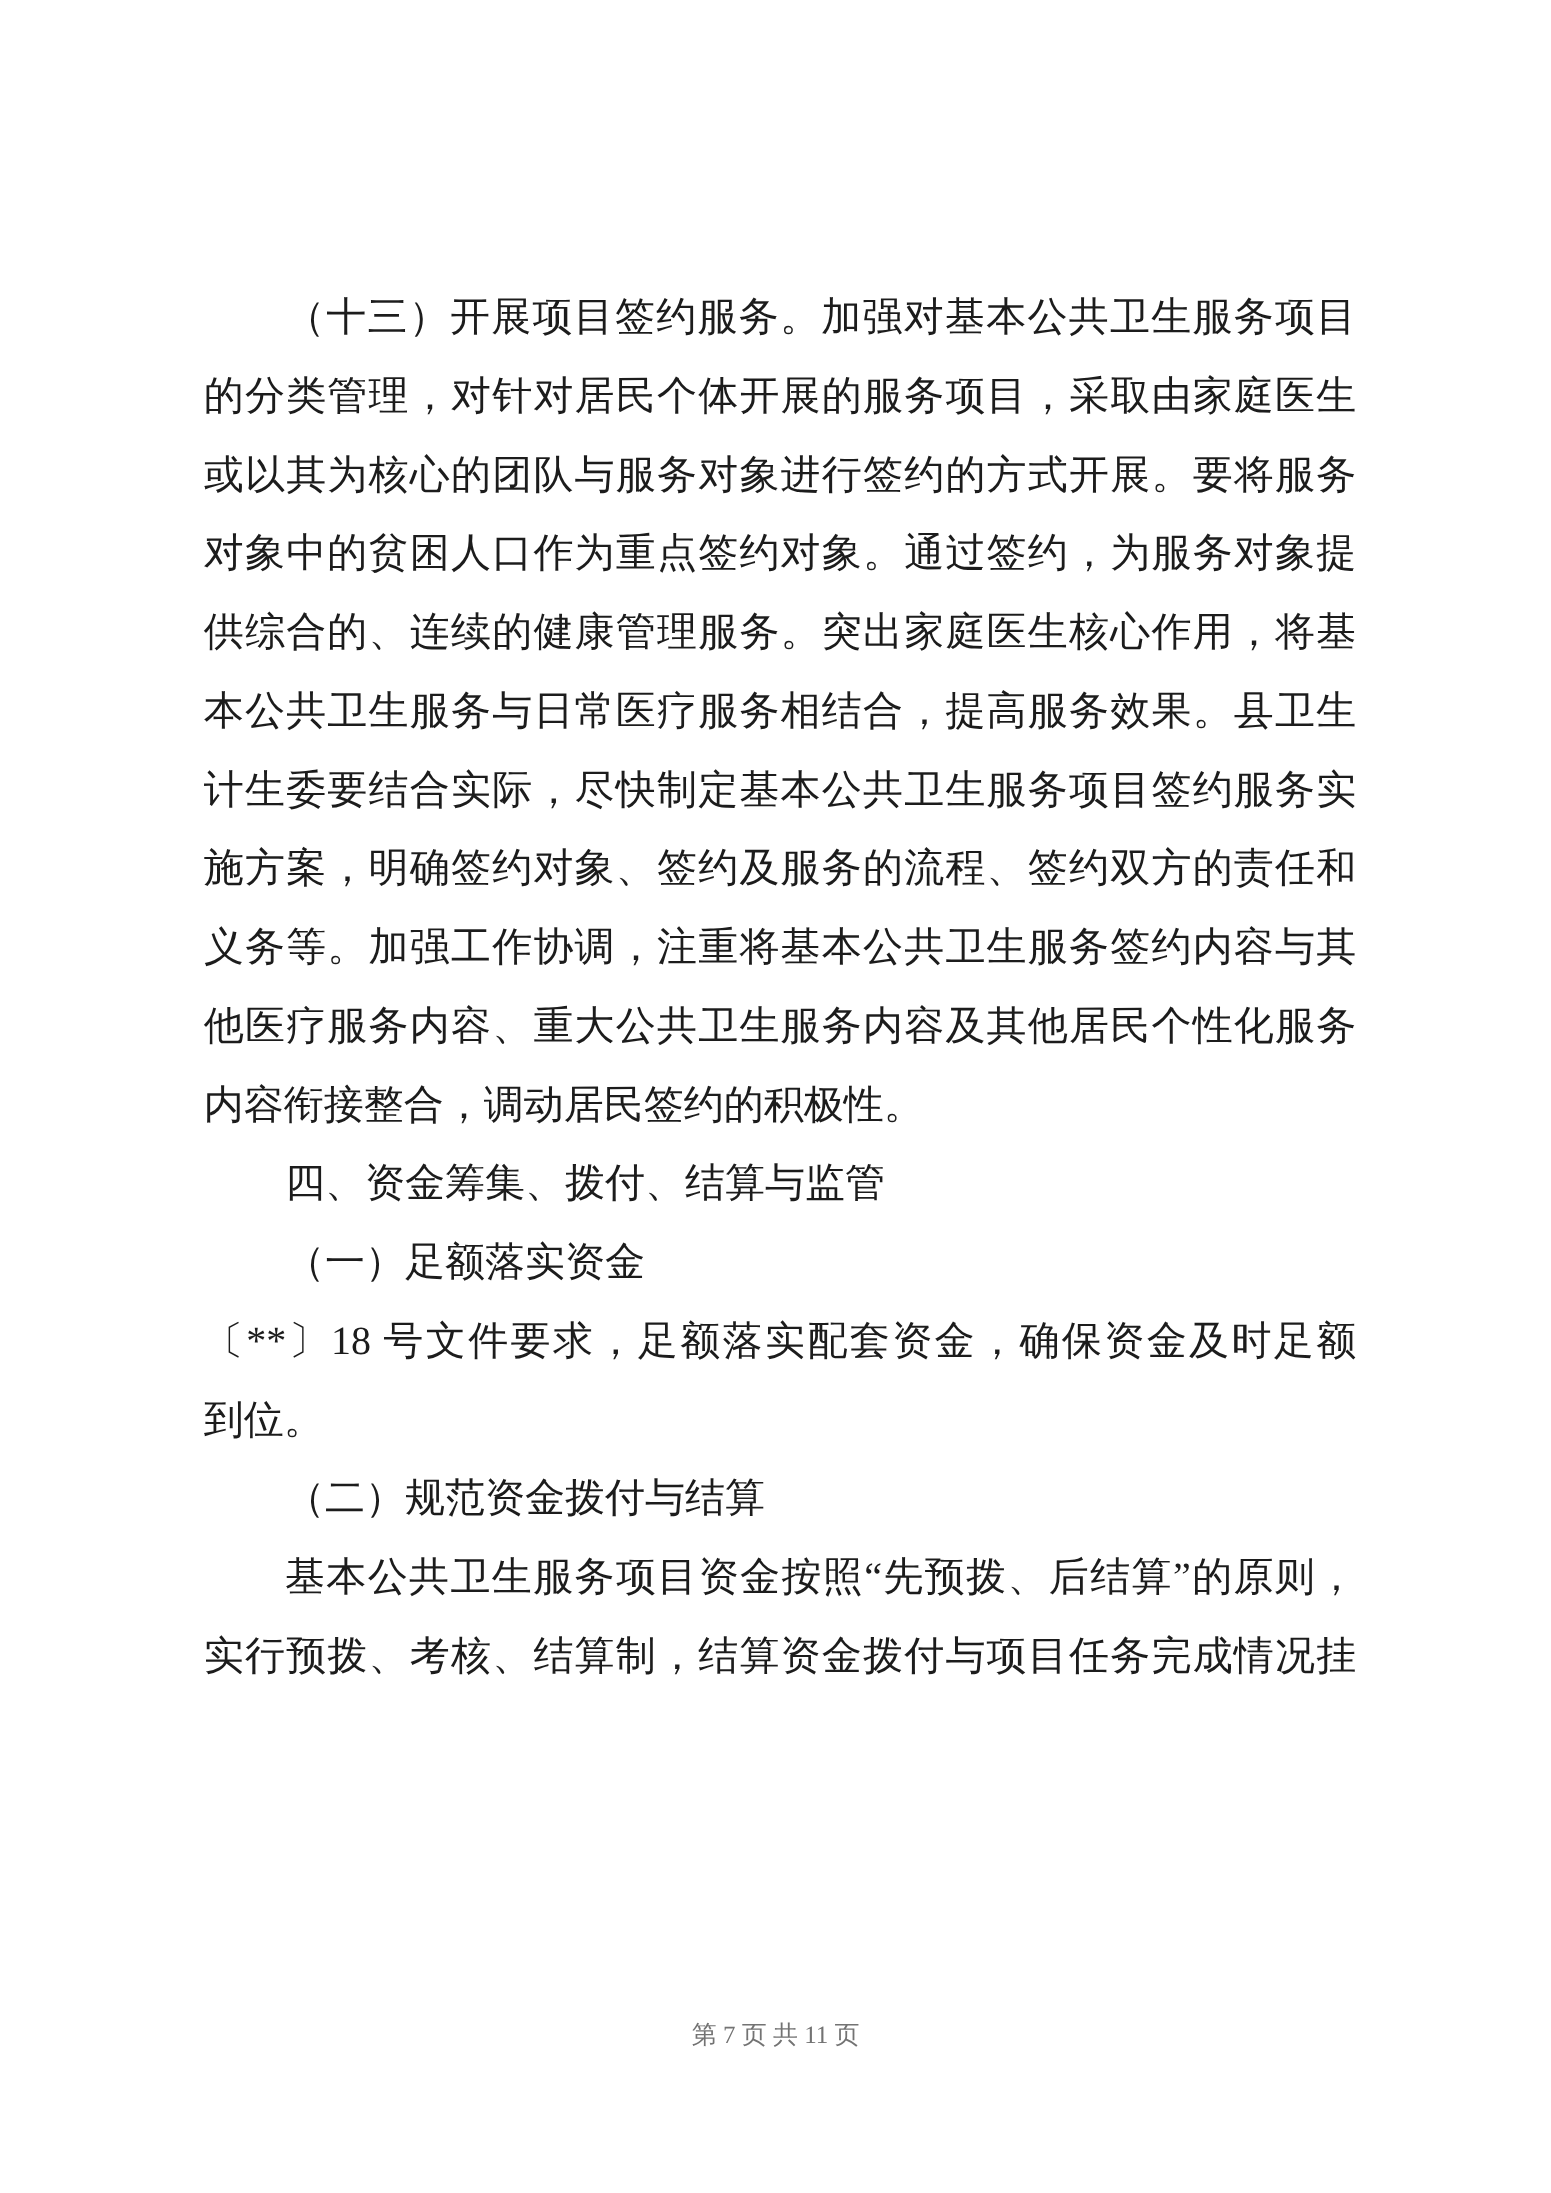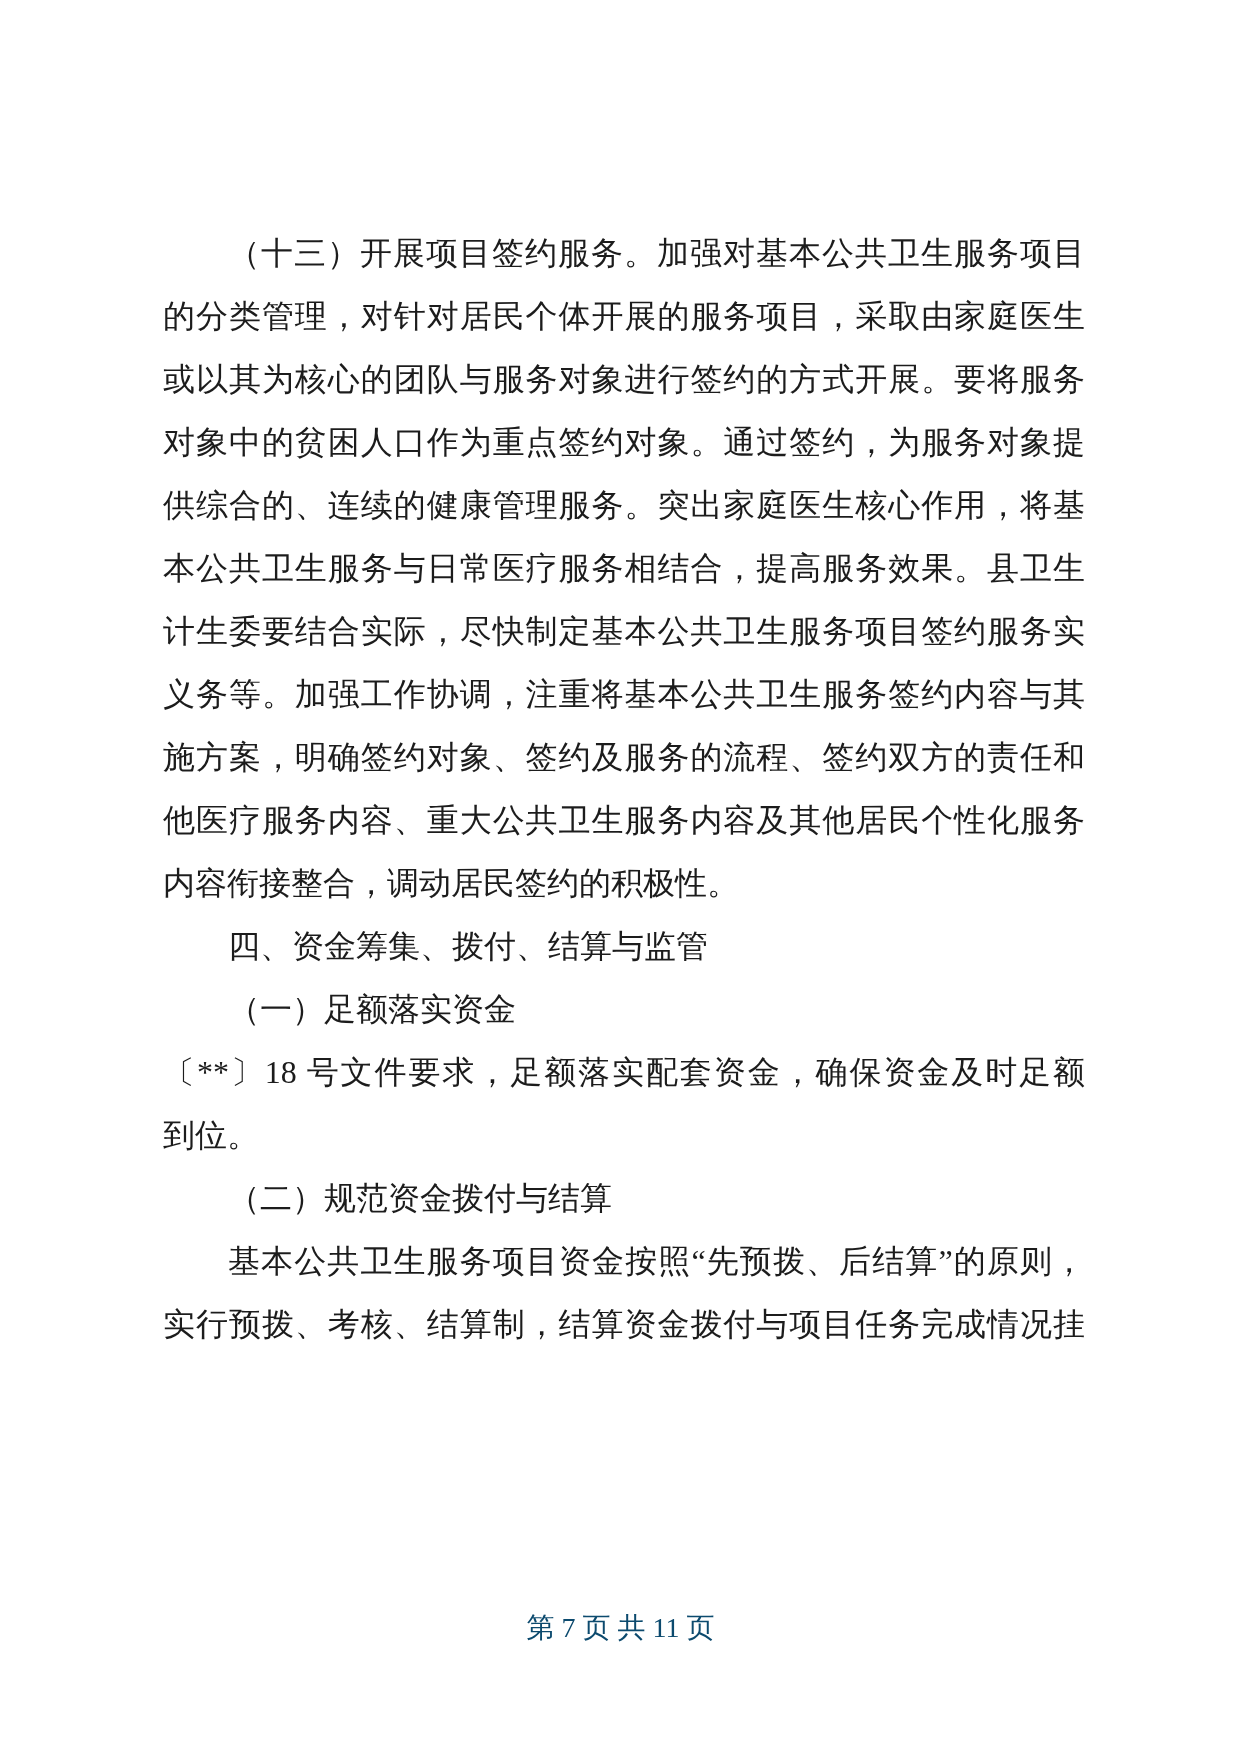--- a/index.html
+++ b/index.html
@@ -37,39 +37,39 @@
   }
   .line.ind {
     text-indent: 65px;
   }
   .footer {
     position: absolute;
     left: 0;
     right: 0;
     top: 1608px;
     text-align: center;
-    font-size: 28px;
+    font-size: 20px;
     line-height: 40px;
-    color: #0c4a6e;
+    color: #737373;
   }
 </style>
 </head>
 <body>
 
 <div class="page">
   <div class="body-text" id="document-body">
       <div class="line j ind">（十三）开展项目签约服务。加强对基本公共卫生服务项目</div>
       <div class="line j">的分类管理，对针对居民个体开展的服务项目，采取由家庭医生</div>
       <div class="line j">或以其为核心的团队与服务对象进行签约的方式开展。要将服务</div>
       <div class="line j">对象中的贫困人口作为重点签约对象。通过签约，为服务对象提</div>
       <div class="line j">供综合的、连续的健康管理服务。突出家庭医生核心作用，将基</div>
       <div class="line j">本公共卫生服务与日常医疗服务相结合，提高服务效果。县卫生</div>
       <div class="line j">计生委要结合实际，尽快制定基本公共卫生服务项目签约服务实</div>
+      <div class="line j">施方案，明确签约对象、签约及服务的流程、签约双方的责任和</div>
       <div class="line j">义务等。加强工作协调，注重将基本公共卫生服务签约内容与其</div>
-      <div class="line j">施方案，明确签约对象、签约及服务的流程、签约双方的责任和</div>
       <div class="line j">他医疗服务内容、重大公共卫生服务内容及其他居民个性化服务</div>
       <div class="line">内容衔接整合，调动居民签约的积极性。</div>
       <div class="line ind">四、资金筹集、拨付、结算与监管</div>
       <div class="line ind">（一）足额落实资金</div>
       <div class="line j">〔**〕18 号文件要求，足额落实配套资金，确保资金及时足额</div>
       <div class="line">到位。</div>
       <div class="line ind">（二）规范资金拨付与结算</div>
       <div class="line j ind">基本公共卫生服务项目资金按照“先预拨、后结算”的原则，</div>
       <div class="line j">实行预拨、考核、结算制，结算资金拨付与项目任务完成情况挂</div>
     </div>

